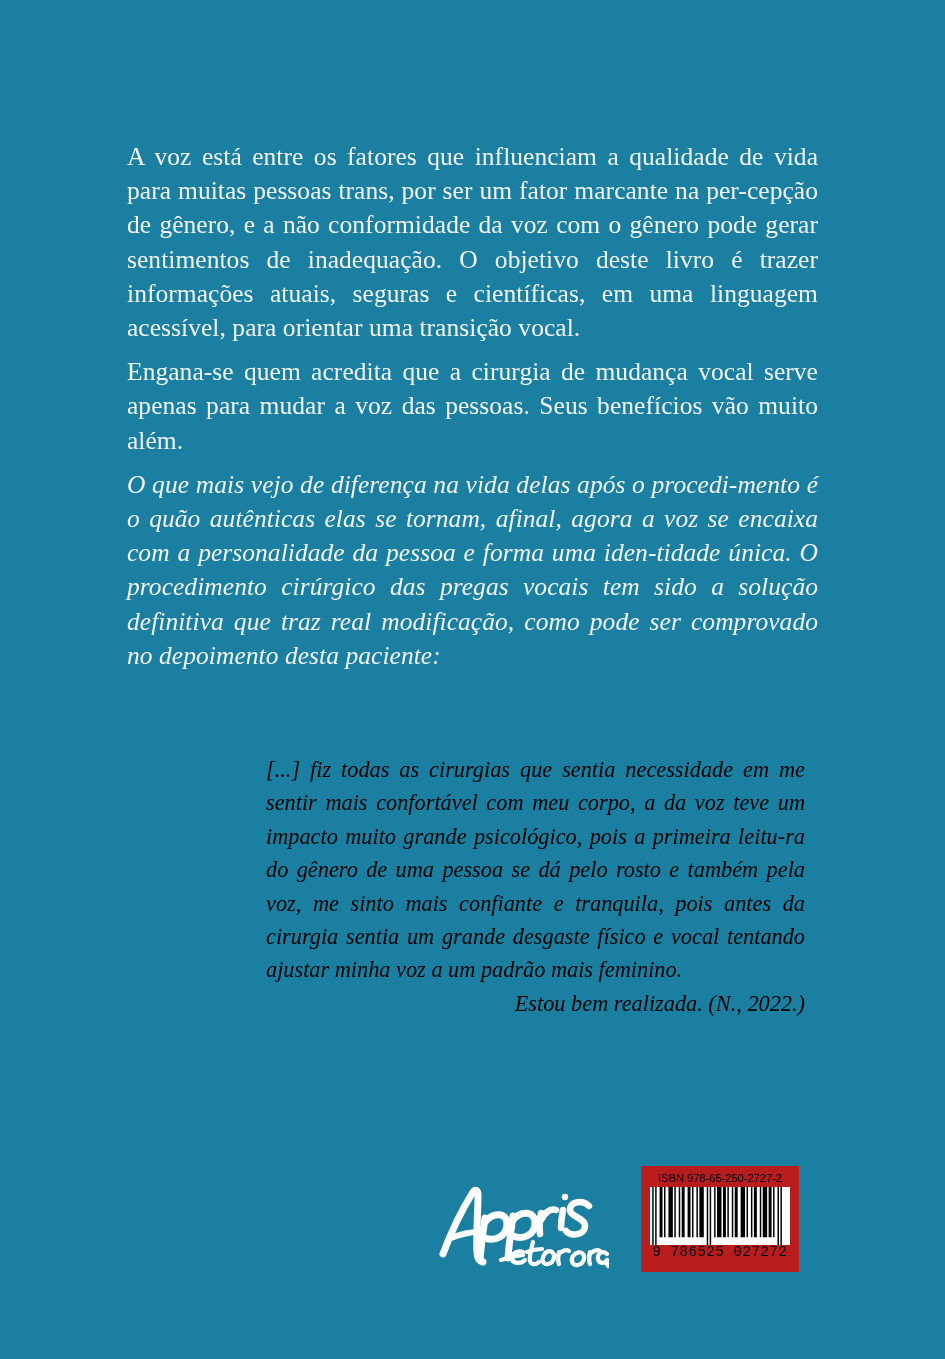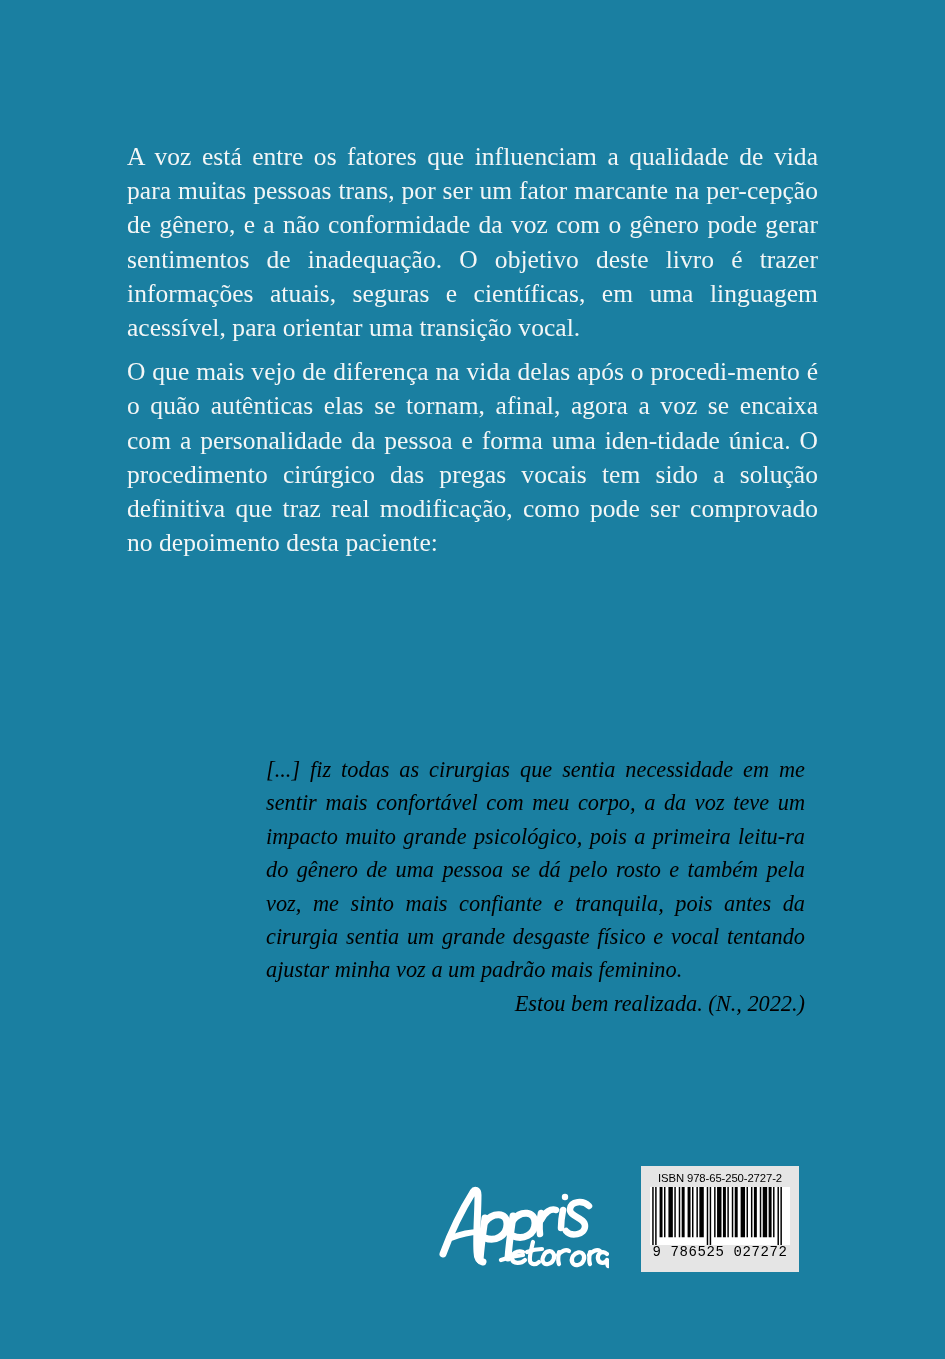--- a/index.html
+++ b/index.html
@@ -33,20 +33,21 @@
     color: #f3f6f6;
     font-size: 25.5px;
     line-height: 34.2px;
     text-align: justify;
     text-justify: inter-word;
     letter-spacing: 0.05px;
     hyphens: manual;
   }
   p.body-par:last-child {
     margin-bottom: 1px;
+    font-style: italic;
   }
 
   .quote-block {
     position: absolute;
     left: 253px;
     top: 740px;
     width: 565px;
   }
   .quote-block p {
     margin: 13px;
@@ -72,21 +73,21 @@
   }
   .logo svg { display: block; width: 100%; height: 100%; }
 
   
   .barcode-box {
     position: absolute;
     left: 641px;
     top: 1166px;
     width: 158px;
     height: 106px;
-    background: #e5e5e5;
+    background: #b91c1c;
     box-sizing: border-box;
     padding: 5px 8px 4px 8px;
     display: flex;
     flex-direction: column;
     align-items: center;
   }
   .isbn-text {
     font-family: "Liberation Sans", "DejaVu Sans", sans-serif;
     font-size: 11.3px;
     color: #000;
@@ -111,20 +112,21 @@
     margin-top: -1px;
   }
 </style>
 </head>
 <body>
 
 <div class="cover">
 
   <div class="text-block">
     <p class="body-par">A voz está entre os fatores que influenciam a qualidade de vida para muitas pessoas trans, por ser um fator marcante na per-cepção de gênero, e a não conformidade da voz com o gênero pode gerar sentimentos de inadequação. O objetivo deste livro é trazer informações atuais, seguras e científicas, em uma linguagem acessível, para orientar uma transição vocal.</p>
+    <p class="body-par">Engana-se quem acredita que a cirurgia de mudança vocal serve apenas para mudar a voz das pessoas. Seus benefícios vão muito além.</p>
     <p class="body-par">O que mais vejo de diferença na vida delas após o procedi-mento é o quão autênticas elas se tornam, afinal, agora a voz se encaixa com a personalidade da pessoa e forma uma iden-tidade única. O procedimento cirúrgico das pregas vocais tem sido a solução definitiva que traz real modificação, como pode ser comprovado no depoimento desta paciente:</p>
   </div>
 
   <div class="quote-block">
     <p><span>[...] fiz todas as cirurgias que sentia necessidade em me sentir mais confortável com meu corpo, a da voz teve um impacto muito grande psicológico, pois a primeira leitu-ra do gênero de uma pessoa se dá pelo rosto e também pela voz, me sinto mais confiante e tranquila, pois antes da cirurgia sentia um grande desgaste físico e vocal tentando ajustar minha voz a um padrão mais feminino.</span><span class="last-line">Estou bem realizada. (N., 2022.)</span></p>
   </div>
 
   <div class="logo">
     <svg viewBox="0 0 172 88" xmlns="http://www.w3.org/2000/svg" aria-hidden="true">
       <g fill="none" stroke="#ffffff" stroke-linecap="round" stroke-linejoin="round">

